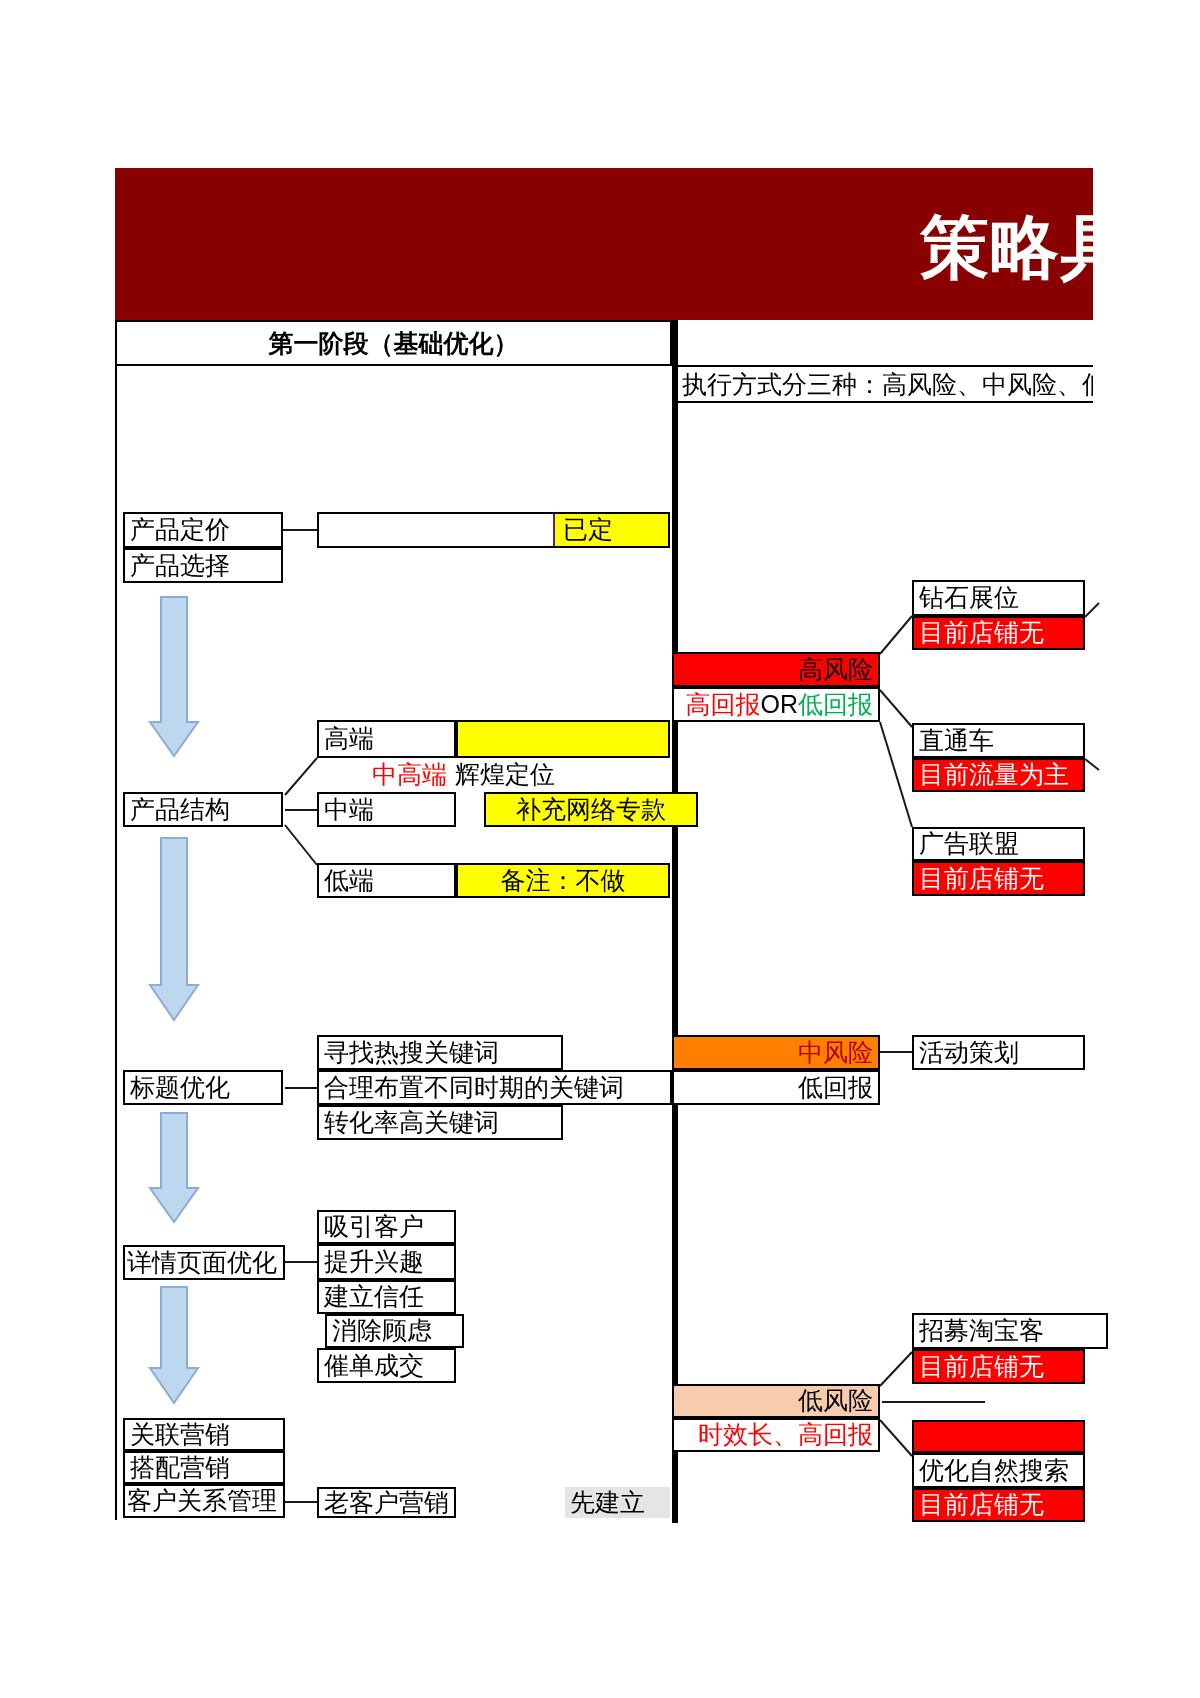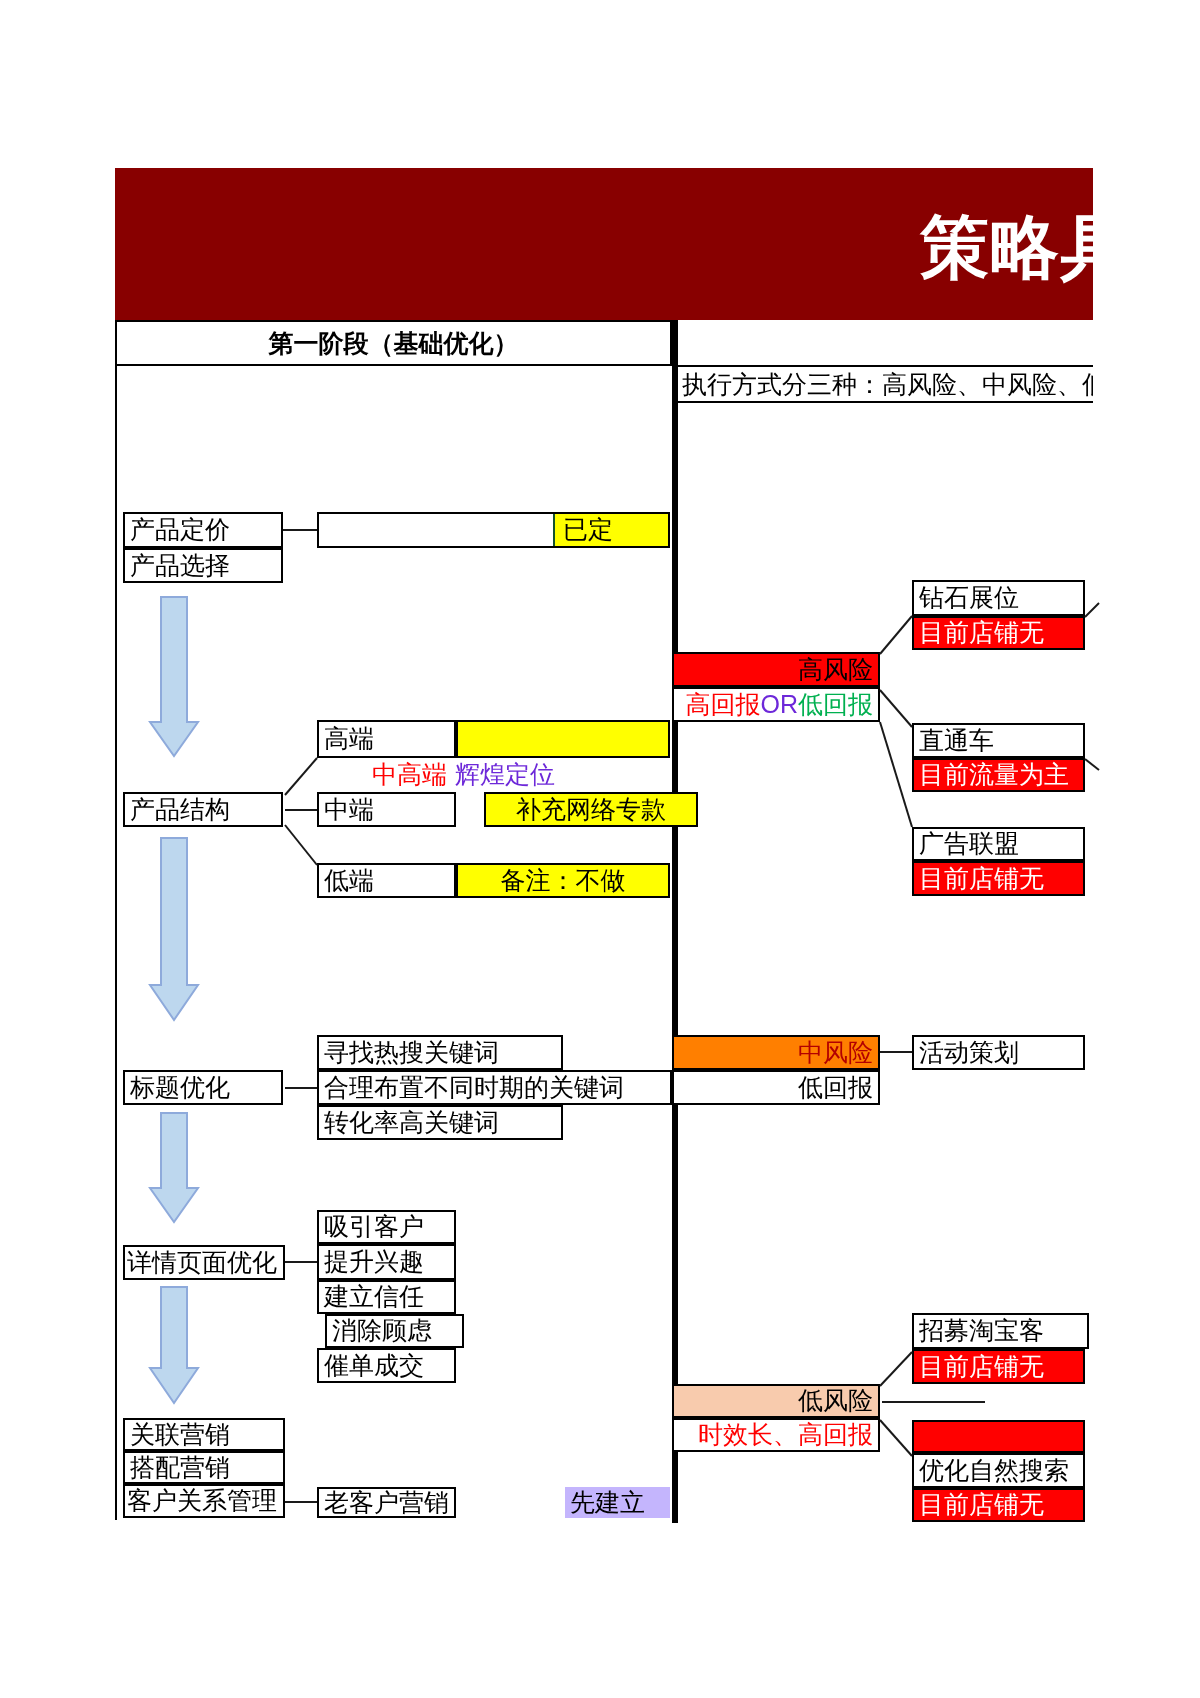--- a/index.html
+++ b/index.html
@@ -37,24 +37,24 @@
   .nob{border:none;background:transparent;}
   .yellow{background:#ffff00;}
   .red{background:#ff0000;color:#ffffff;}
   .orange{background:#ff7f00;}
   .peach{background:#f8cbad;}
   .right{justify-content:flex-end;}
   .center{justify-content:center;}
   .t-red{color:#ff0000;}
   .t-darkred{color:#b30000;}
   .t-green{color:#00b050;}
-  .t-black{color:#6d28d9;}
+  .t-black{color:#000000;}
   .ycell{
     position:absolute;right:0;top:0;bottom:0;width:105px;background:#ffff00;
-    display:flex;align-items:center;padding-left:8px;border-left:2px solid #14532d;
+    display:flex;align-items:center;padding-left:8px;border-left:2px solid #701a75;
   }
   svg.overlay{position:absolute;left:0;top:0;pointer-events:none;}
 </style>
 </head>
 <body>
 
 <div class="canvas">
 
   <div class="banner">
     <span class="banner-title">策略具</span>
@@ -99,42 +99,42 @@
   <div class="bx" style="left:317px;top:1210px;width:139px;height:34px;">吸引客户</div>
   <div class="bx" style="left:317px;top:1244px;width:139px;height:36px;">提升兴趣</div>
   <div class="bx" style="left:317px;top:1280px;width:139px;height:34px;">建立信任</div>
   <div class="bx" style="left:325px;top:1314px;width:139px;height:34px;">消除顾虑</div>
   <div class="bx" style="left:317px;top:1348px;width:139px;height:35px;">催单成交</div>
 
   <div class="bx" style="left:123px;top:1418px;width:162px;height:33px;">关联营销</div>
   <div class="bx" style="left:123px;top:1451px;width:162px;height:33px;">搭配营销</div>
   <div class="bx" style="left:123px;top:1484px;width:162px;height:34px;padding:0 2px;">客户关系管理</div>
   <div class="bx" style="left:317px;top:1487px;width:139px;height:31px;">老客户营销</div>
-  <div class="bx yellow nob" style="left:565px;top:1487px;width:105px;height:31px;background:#c4b5fd;">先建立</div>
+  <div class="bx yellow nob" style="left:565px;top:1487px;width:105px;height:31px;background:#e5e5e5;">先建立</div>
 
   <div class="bx" style="left:912px;top:580px;width:173px;height:36px;">钻石展位</div>
   <div class="bx red" style="left:912px;top:616px;width:173px;height:34px;">目前店铺无</div>
 
   <div class="bx red right t-darkred" style="left:672px;top:652px;width:208px;height:35px;color:#000000;">高风险</div>
   <div class="bx right" style="left:672px;top:687px;width:208px;height:35px;">
     <span class="t-red">高回报</span>
     <span class="t-black">OR</span>
     <span class="t-green">低回报</span>
   </div>
 
   <div class="bx" style="left:912px;top:723px;width:173px;height:35px;">直通车</div>
   <div class="bx red" style="left:912px;top:758px;width:173px;height:34px;">目前流量为主</div>
   <div class="bx" style="left:912px;top:827px;width:173px;height:34px;">广告联盟</div>
   <div class="bx red" style="left:912px;top:861px;width:173px;height:35px;">目前店铺无</div>
 
   <div class="bx orange right t-darkred" style="left:672px;top:1035px;width:208px;height:35px;color:#b30000;">中风险</div>
   <div class="bx" style="left:912px;top:1035px;width:173px;height:35px;">活动策划</div>
   <div class="bx right" style="left:672px;top:1070px;width:208px;height:35px;">低回报</div>
 
-  <div class="bx" style="left:912px;top:1313px;width:177px;height:36px;">招募淘宝客</div>
+  <div class="bx" style="left:912px;top:1313px;width:196px;height:36px;">招募淘宝客</div>
   <div class="bx red" style="left:912px;top:1349px;width:173px;height:35px;">目前店铺无</div>
   <div class="bx peach right" style="left:672px;top:1384px;width:208px;height:34px;">低风险</div>
   <div class="bx right t-red" style="left:672px;top:1418px;width:208px;height:34px;color:#ff0000;">时效长、高回报</div>
   <div class="bx red" style="left:912px;top:1420px;width:173px;height:33px;"></div>
   <div class="bx" style="left:912px;top:1453px;width:173px;height:35px;">优化自然搜索</div>
   <div class="bx red" style="left:912px;top:1488px;width:173px;height:34px;">目前店铺无</div>
 
   <svg class="overlay" width="1200" height="1698" viewBox="0 0 1200 1698">
     <g stroke="#1a1a1a" stroke-width="2" fill="none">
       <line x1="283" y1="530" x2="317" y2="530"></line>

